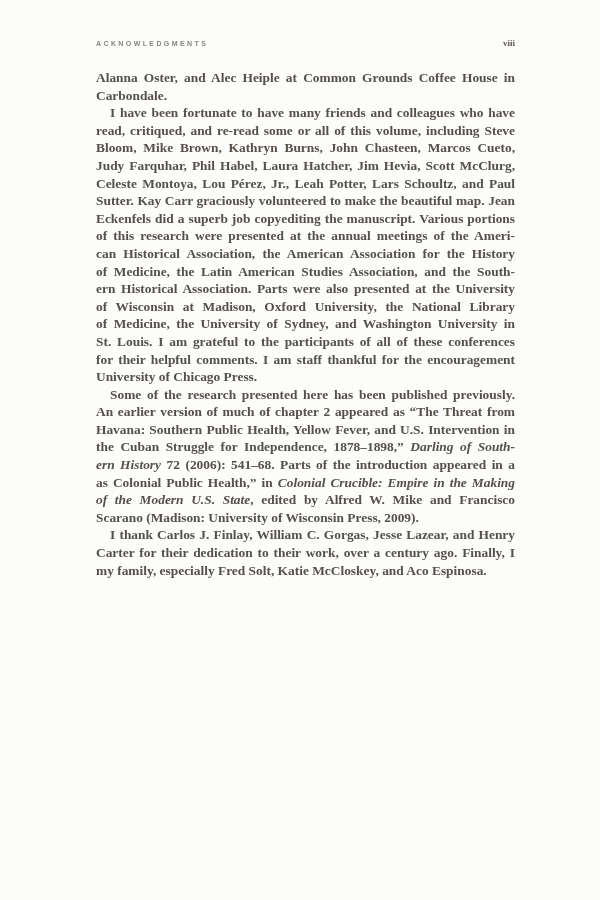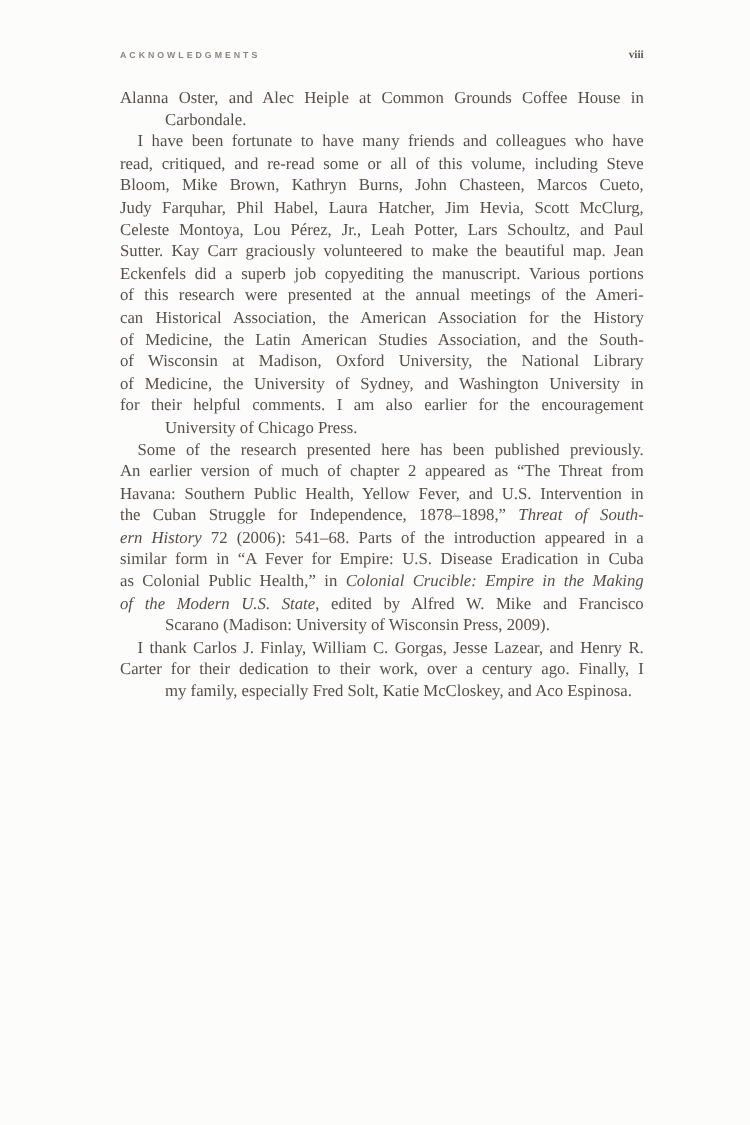--- a/index.html
+++ b/index.html
@@ -44,31 +44,30 @@
   .body-text {
     position: absolute;
     top: 69px;
     left: 96px;
     width: 419px;
     font-size: 13.4px;
     line-height: 17.6px;
     color: var(--text, #55504a);
     filter: blur(0.25px);
   }
-  .para { margin: 0; padding: 0; }
+  .para { margin: 0; padding: 0; font-weight: bold; }
   .line {
     height: 17.6px;
     overflow: hidden;
     text-align: justify;
     text-align-last: justify;
     white-space: normal;
   }
   .line.last {
     text-align-last: left;
-    margin-left: 36px;
   }
   .line.first-indent {
     padding-left: 14px;
   }
   .it { font-style: italic; }
 </style>
 </head>
 <body>
 
 <div class="page">
@@ -85,32 +84,33 @@
         <div class="line first-indent"><span>I have been fortunate to have many friends and colleagues who have</span></div>
         <div class="line"><span>read, critiqued, and re-read some or all of this volume, including Steve</span></div>
         <div class="line"><span>Bloom, Mike Brown, Kathryn Burns, John Chasteen, Marcos Cueto,</span></div>
         <div class="line"><span>Judy Farquhar, Phil Habel, Laura Hatcher, Jim Hevia, Scott McClurg,</span></div>
         <div class="line"><span>Celeste Montoya, Lou Pérez, Jr., Leah Potter, Lars Schoultz, and Paul</span></div>
         <div class="line"><span>Sutter. Kay Carr graciously volunteered to make the beautiful map. Jean</span></div>
         <div class="line"><span>Eckenfels did a superb job copyediting the manuscript. Various portions</span></div>
         <div class="line"><span>of this research were presented at the annual meetings of the Ameri-</span></div>
         <div class="line"><span>can Historical Association, the American Association for the History</span></div>
         <div class="line"><span>of Medicine, the Latin American Studies Association, and the South-</span></div>
+        <div class="line"><span>ern Historical Association. Parts were also presented at the University</span></div>
         <div class="line"><span>of Wisconsin at Madison, Oxford University, the National Library</span></div>
         <div class="line"><span>of Medicine, the University of Sydney, and Washington University in</span></div>
-        <div class="line"><span>for their helpful comments. I am also earlier for the encouragement</span></div>
+        <div class="line"><span>St. Louis. I am grateful to the participants of all of these conferences</span></div>
+        <div class="line"><span>for their helpful comments. I am staff thankful for the encouragement</span></div>
         <div class="line last"><span>University of Chicago Press.</span></div>
       </div>
       <div class="para">
         <div class="line first-indent"><span>Some of the research presented here has been published previously.</span></div>
         <div class="line"><span>An earlier version of much of chapter 2 appeared as “The Threat from</span></div>
         <div class="line"><span>Havana: Southern Public Health, Yellow Fever, and U.S. Intervention in</span></div>
-        <div class="line"><span>the Cuban Struggle for Independence, 1878–1898,” </span><span class="it">Threat of South-</span></div>
+        <div class="line"><span>the Cuban Struggle for Independence, 1878–1898,” </span><span class="it">Darling of South-</span></div>
         <div class="line"><span class="it">ern History</span><span> 72 (2006): 541–68. Parts of the introduction appeared in a</span></div>
-        <div class="line"><span>similar form in “A Fever for Empire: U.S. Disease Eradication in Cuba</span></div>
         <div class="line"><span>as Colonial Public Health,” in </span><span class="it">Colonial Crucible: Empire in the Making</span></div>
         <div class="line"><span class="it">of the Modern U.S. State</span><span>, edited by Alfred W. Mike and Francisco</span></div>
         <div class="line last"><span>Scarano (Madison: University of Wisconsin Press, 2009).</span></div>
       </div>
       <div class="para">
         <div class="line first-indent"><span>I thank Carlos J. Finlay, William C. Gorgas, Jesse Lazear, and Henry R.</span></div>
         <div class="line"><span>Carter for their dedication to their work, over a century ago. Finally, I</span></div>
         <div class="line last"><span>my family, especially Fred Solt, Katie McCloskey, and Aco Espinosa.</span></div>
       </div>
     </div>

